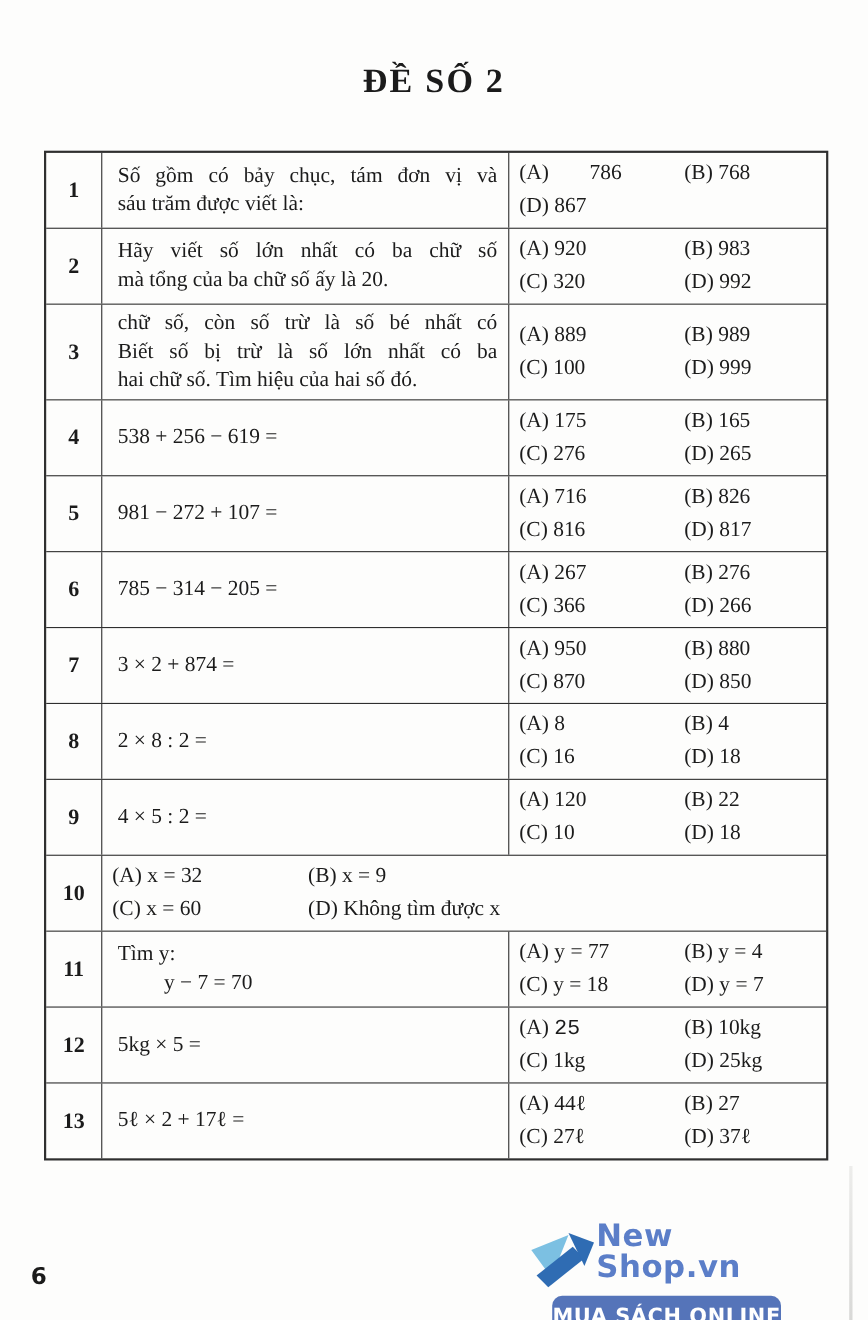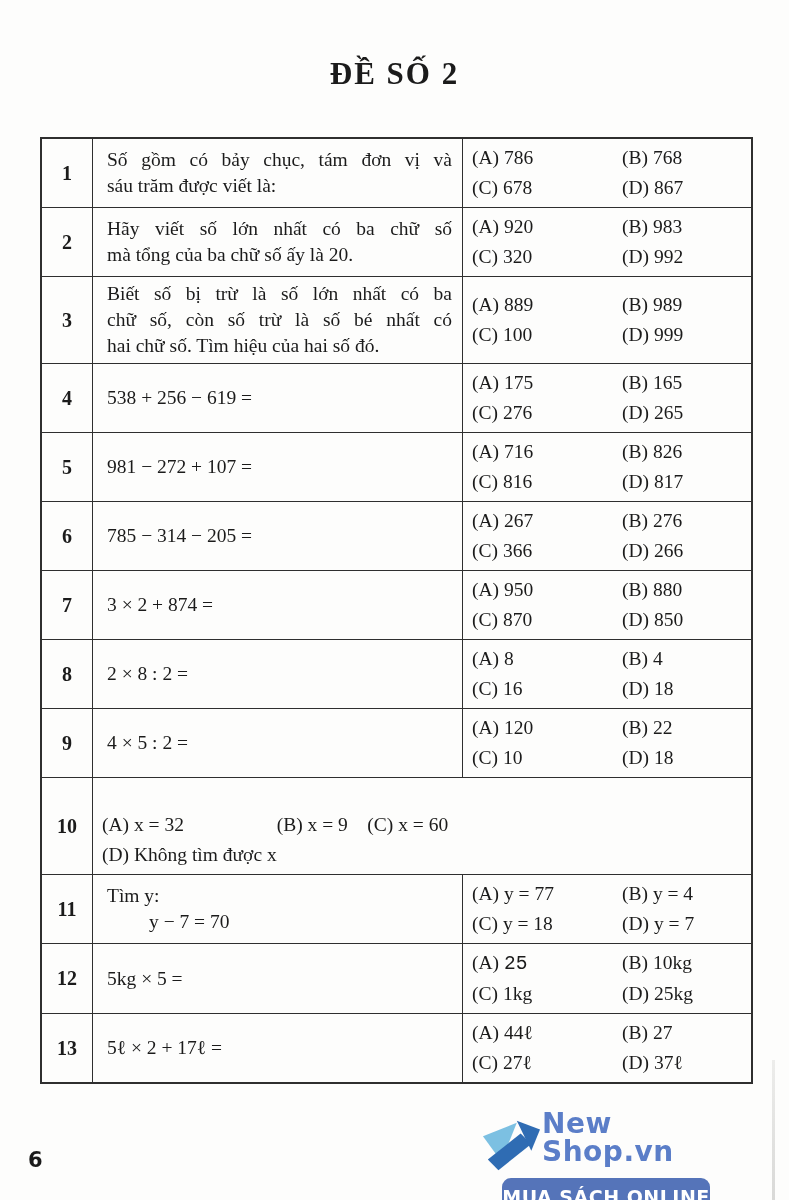--- a/index.html
+++ b/index.html
@@ -32,21 +32,21 @@
     padding:4px 10px 4px 14px; font-size:19.5px;
   }
   .cell.a {
     border-left:1.4px solid var(--line,#2f2f2f);
     padding:4px 4px 4px 9px; font-size:19.5px;
   }
   .qline { line-height:26px; }
   .qline.justify { text-align:justify; text-align-last:justify; }
   .qline.indent { padding-left:42px; }
   .opts.two-col { display:grid; grid-template-columns:150px 1fr; }
-  .opts.one-col { display:grid; grid-template-columns:1fr 1fr 1fr;margin-top:28px; }
+  .opts.one-col { display:grid; grid-template-columns:1fr 1fr; }
   .opt { line-height:30px; white-space:nowrap; }
   .page-number {
     position:absolute; left:28px; top:1148px;
     font-family:"DejaVu Sans","Liberation Sans",sans-serif;
     font-weight:bold; font-size:21px;
   }
   .logo {
     position:absolute; left:482px; top:1092px; width:246px;
   }
   .logo-top { display:flex; align-items:flex-end;margin-top:18px; }
@@ -77,23 +77,22 @@
 
 <div class="qtable">
     <div class="row">
       <div class="cell num">1</div>
       <div class="cell q">
         <div class="qline justify">Số gồm có bảy chục, tám đơn vị và</div>
         <div class="qline">sáu trăm được viết là:</div>
       </div>
       <div class="cell a">
         <div class="opts two-col">
-          <div class="opt"><div class="opt-label-inline" style="display: inline;">(A)</div> <div class="opt-value-inline" style="display: inline;">786</div></div>
+          <div class="opt"><div class="opt-label-inline" style="display: inline;">(A)</div> <div class="opt-value-inline" style="display: inline; margin-left: 32px;">786</div></div>
           <div class="opt"><div class="opt-label-inline" style="display: inline;">(B)</div> <div class="opt-value-inline" style="display: inline;">768</div></div>
-          <div class="opt"><div class="opt-label-inline" style="display: inline;">(C)</div> <div class="opt-value-inline" style="display: inline;">678</div></div>
           <div class="opt"><div class="opt-label-inline" style="display: inline;">(D)</div> <div class="opt-value-inline" style="display: inline;">867</div></div>
         </div>
       </div>
     </div>
     <div class="row">
       <div class="cell num">2</div>
       <div class="cell q">
         <div class="qline justify">Hãy viết số lớn nhất có ba chữ số</div>
         <div class="qline">mà tổng của ba chữ số ấy là 20.</div>
       </div>
@@ -102,22 +101,22 @@
           <div class="opt"><div class="opt-label-inline" style="display: inline;">(A)</div> <div class="opt-value-inline" style="display: inline;">920</div></div>
           <div class="opt"><div class="opt-label-inline" style="display: inline;">(B)</div> <div class="opt-value-inline" style="display: inline;">983</div></div>
           <div class="opt"><div class="opt-label-inline" style="display: inline;">(C)</div> <div class="opt-value-inline" style="display: inline;">320</div></div>
           <div class="opt"><div class="opt-label-inline" style="display: inline;">(D)</div> <div class="opt-value-inline" style="display: inline;">992</div></div>
         </div>
       </div>
     </div>
     <div class="row">
       <div class="cell num">3</div>
       <div class="cell q">
+        <div class="qline justify">chữ số, còn số trừ là số bé nhất có</div>
         <div class="qline justify">Biết số bị trừ là số lớn nhất có ba</div>
-        <div class="qline justify">chữ số, còn số trừ là số bé nhất có</div>
         <div class="qline">hai chữ số. Tìm hiệu của hai số đó.</div>
       </div>
       <div class="cell a">
         <div class="opts two-col">
           <div class="opt"><div class="opt-label-inline" style="display: inline;">(A)</div> <div class="opt-value-inline" style="display: inline;">889</div></div>
           <div class="opt"><div class="opt-label-inline" style="display: inline;">(B)</div> <div class="opt-value-inline" style="display: inline;">989</div></div>
           <div class="opt"><div class="opt-label-inline" style="display: inline;">(C)</div> <div class="opt-value-inline" style="display: inline;">100</div></div>
           <div class="opt"><div class="opt-label-inline" style="display: inline;">(D)</div> <div class="opt-value-inline" style="display: inline;">999</div></div>
         </div>
       </div>

